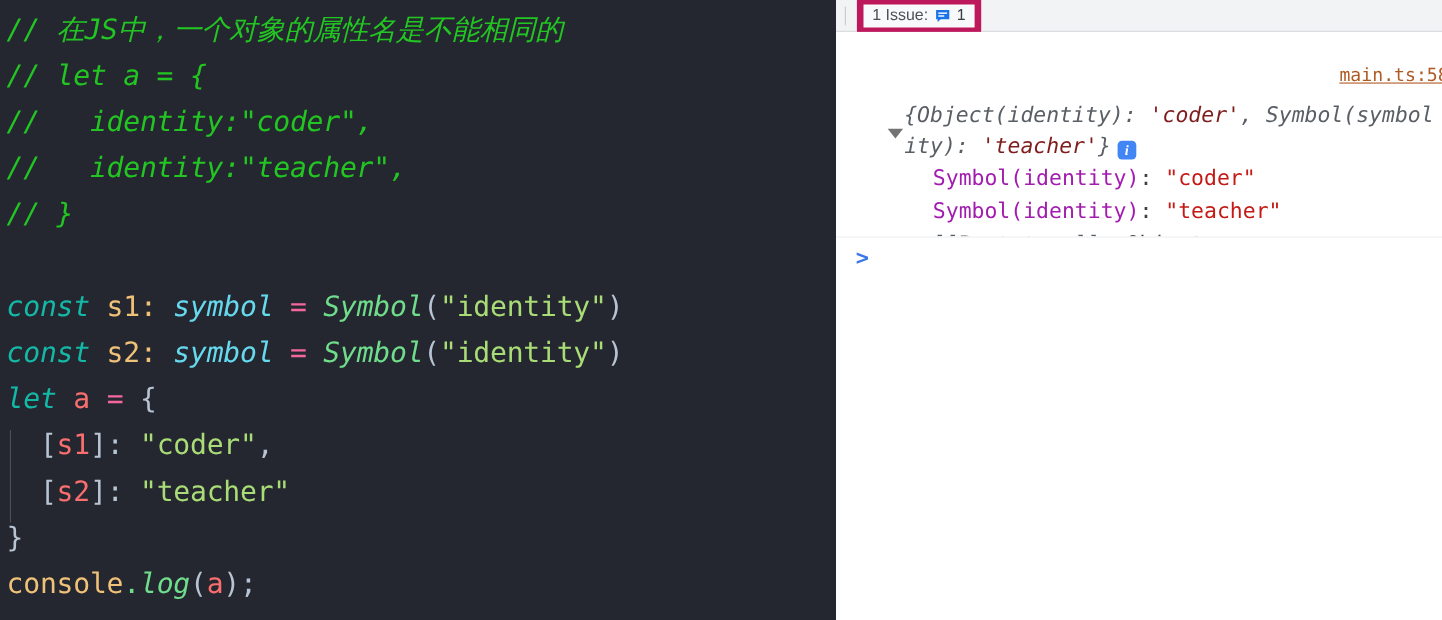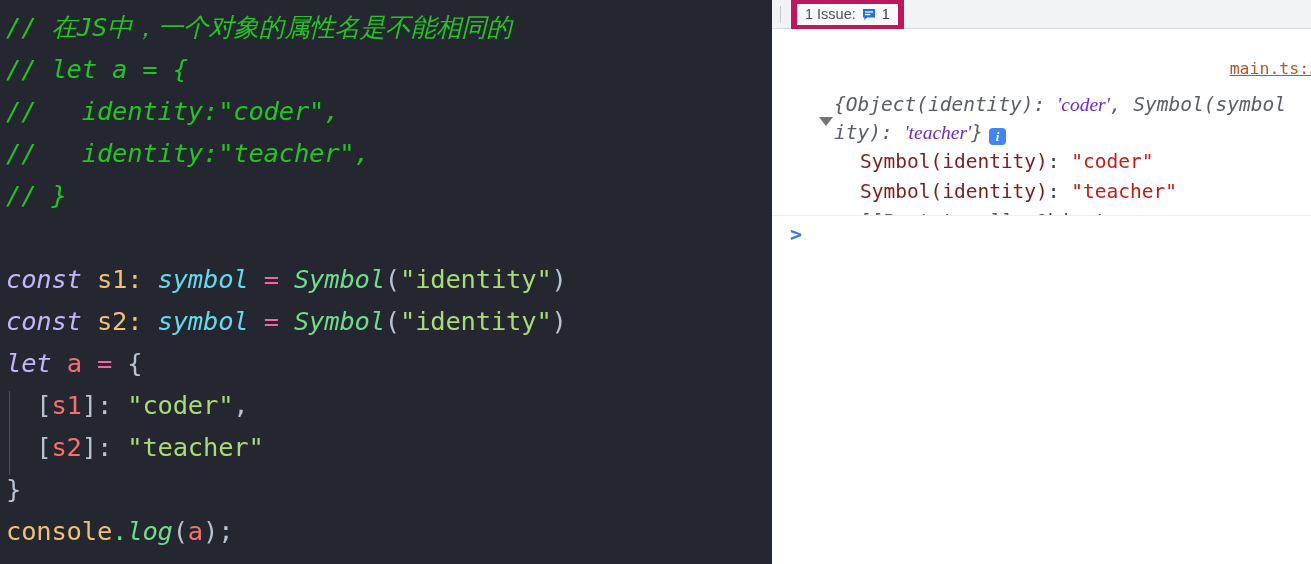--- a/index.html
+++ b/index.html
@@ -22,21 +22,20 @@
   }
 
   
   .editor {
     position: relative;
     width: 760px;
     height: 564px;
     background: #24272f;
     overflow: hidden;
     flex: 0 0 760px;
-    padding-left: 12px;
   }
   .code {
     position: absolute;
     left: 6px;
     top: 6px;
     font-family: "DejaVu Sans Mono", monospace;
     font-size: 25.5px;
     line-height: 42px;
     white-space: pre;
     letter-spacing: -0.2px;
@@ -46,21 +45,21 @@
     position: absolute;
     left: 9px;
     top: 391px;
     width: 1px;
     height: 84px;
     background: #4a4f5c;
   }
 
   
   .t-comment { color: #22c522; font-style: italic; }
-  .t-kw      { color: #c4b5fd; font-style: italic; }
+  .t-kw      { color: #14b8a6; font-style: italic; }
   .t-var     { color: #f0c178; }
   .t-type    { color: #66d9ef; font-style: italic; }
   .t-op      { color: #f4679d; }
   .t-fn      { color: #6fdd8b; font-style: italic; }
   .t-str     { color: #a9dc76; }
   .t-punc    { color: #b8c4d4; }
   .t-ident   { color: #f96e6e; }
   .t-dot     { color: #6fdd8b; }
 
   
@@ -156,21 +155,21 @@
     top: 0;
     width: 520px;
     font-family: "DejaVu Sans Mono", monospace;
     font-size: 19.5px;
     line-height: 28px;
     font-style: italic;
     color: #5a5f66;
     white-space: nowrap;
   }
   .preview .pv-line2 { display: block; }
-  .pv-str { color: #6d28d9; font-family: Liberation Serif, serif; }
+  .pv-str { color: #7f1d1d; }
   .info-badge {
     display: inline-block;
     vertical-align: -2px;
     width: 17px;
     height: 17px;
     border-radius: 4px;
     background: #4285f4;
     color: #ffffff;
     font-family: "Liberation Serif", serif;
     font-style: italic;
@@ -183,21 +182,21 @@
   }
   .prop-rows {
     position: absolute;
     left: 88px;
     top: 56px;
     font-family: "DejaVu Sans Mono", monospace;
     font-size: 19.5px;
     line-height: 30px;
     white-space: nowrap;
   }
-  .p-key   { color: #7f1d1d; }
+  .p-key   { color: #a21caf; }
   .p-colon { color: #3c4043; }
   .p-val   { color: #c41a16; }
   .proto-row {
     position: absolute;
     left: 88px;
     top: 116px;
     font-family: "DejaVu Sans Mono", monospace;
     font-size: 19.5px;
     line-height: 30px;
     white-space: nowrap;

